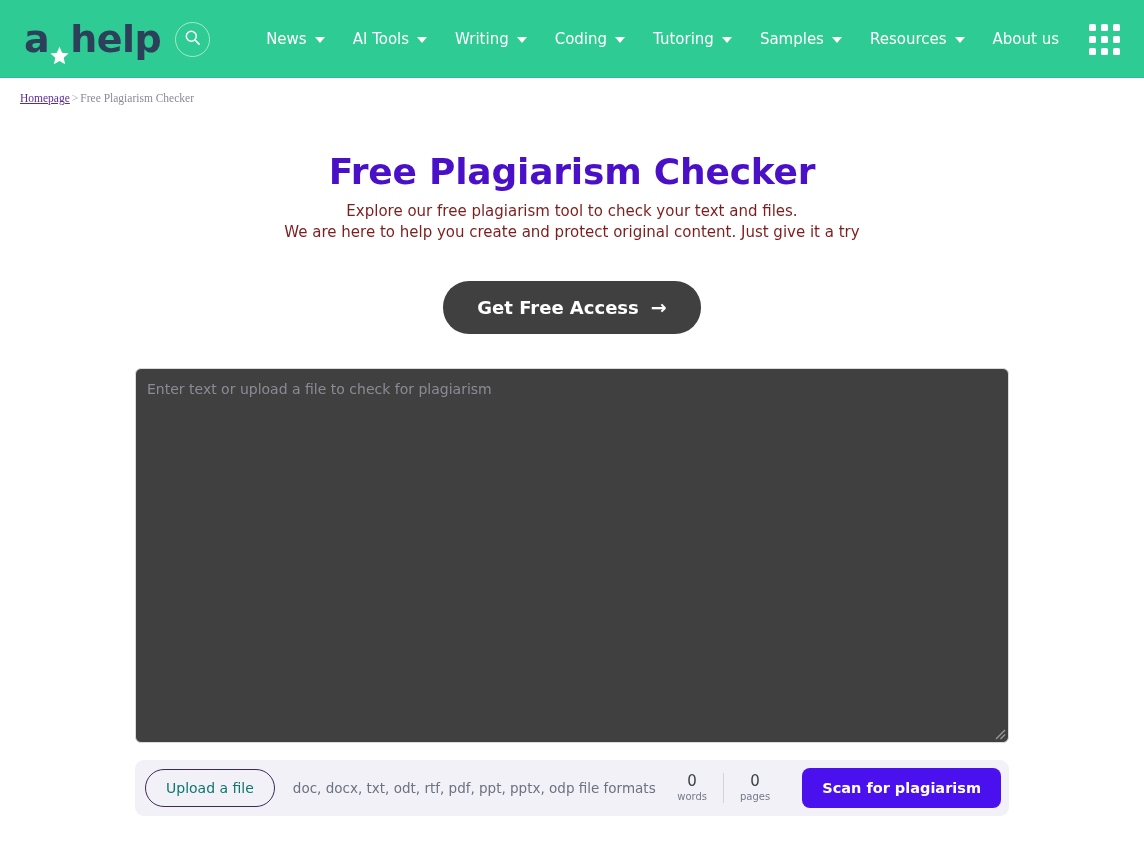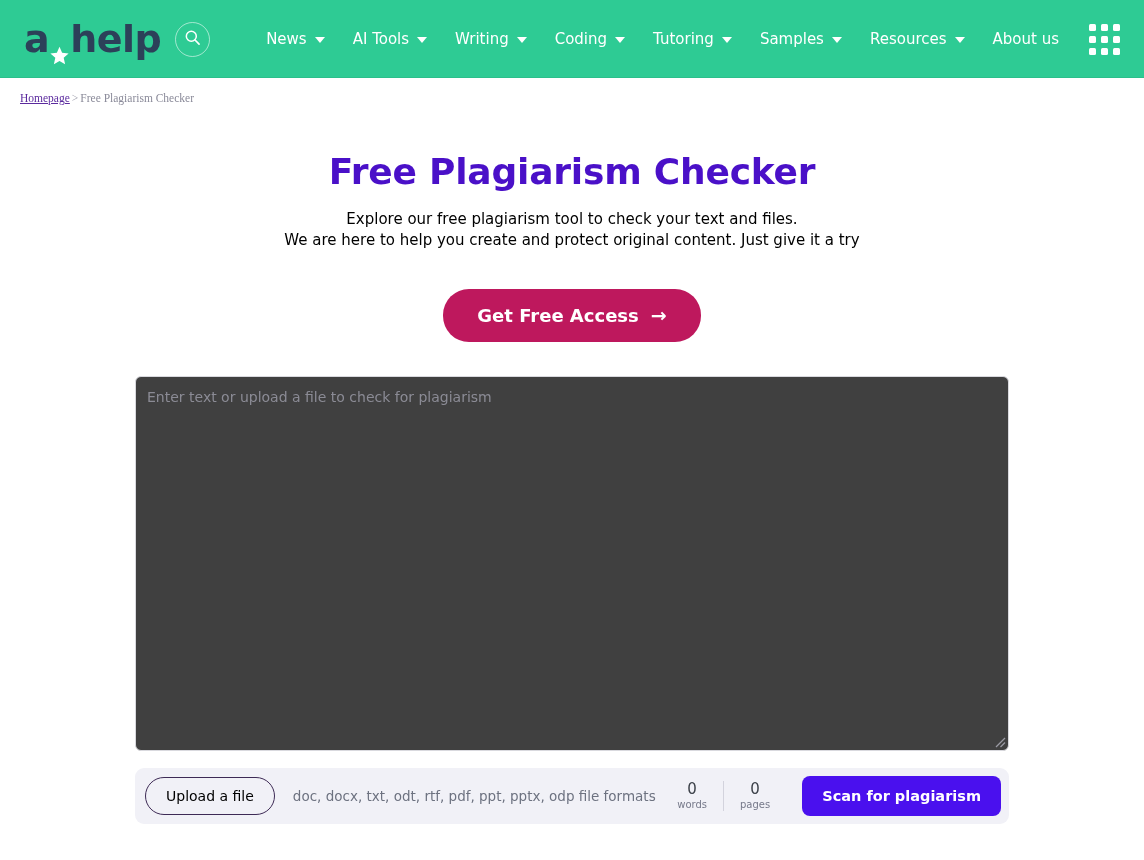--- a/index.html
+++ b/index.html
@@ -124,32 +124,32 @@
   .hero { text-align: center; }
   .page-title {
     margin-top: 47px;
     font-size: 36px;
     font-weight: 700;
     color: #4A10C8;
     letter-spacing: -0.2px;
     font-family: "DejaVu Sans", sans-serif;
   }
   .subtitle {
-    margin-top: 17px;
+    margin-top: 9px;
     font-size: 15px;
     line-height: 21px;
-    color: #000000;
+    color: #7f1d1d;
     font-family: "DejaVu Sans", sans-serif;
   }
   .cta-wrap { margin-top: 38px; }
   .cta-button {
     display: inline-flex;
     align-items: center;
     gap: 12px;
-    background: #be185d;
+    background: #404040;
     color: #ffffff;
     border: none;
     border-radius: 26px;
     padding: 16px 34px;
     font-size: 18px;
     font-weight: 700;
     cursor: pointer;
     font-family: "DejaVu Sans", sans-serif;
   }
   .cta-arrow { font-size: 19px; line-height: 1; }
@@ -194,21 +194,21 @@
     border-radius: 9px;
     height: 56px;
     display: flex;
     align-items: center;
     padding: 0 8px 0 10px;
   }
   .upload-button {
     background: transparent;
     border: 1.4px solid #3D2A55;
     border-radius: 22px;
-    color: #000000;
+    color: #0f766e;
     font-size: 14px;
     padding: 10px 20px;
     cursor: pointer;
     white-space: nowrap;
     font-family: "DejaVu Sans", sans-serif;
   }
   .formats {
     margin-left: 18px;
     line-height: 16px;
     font-family: "DejaVu Sans", sans-serif;

